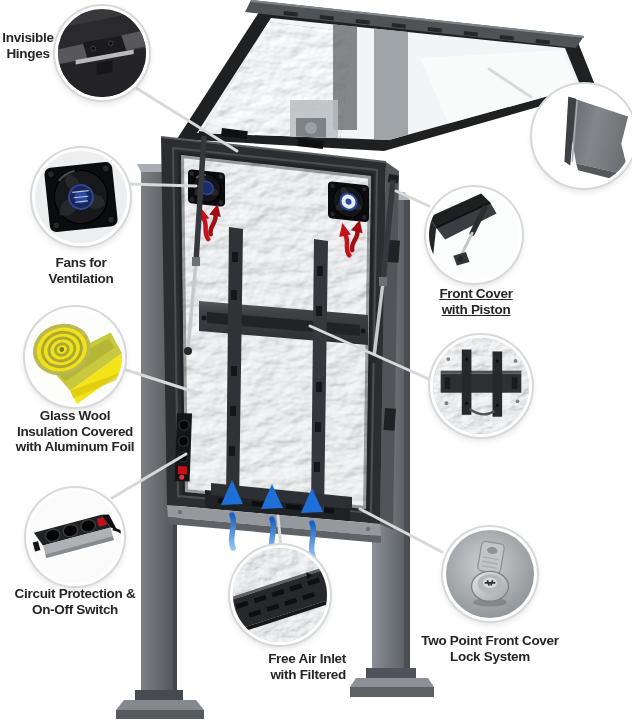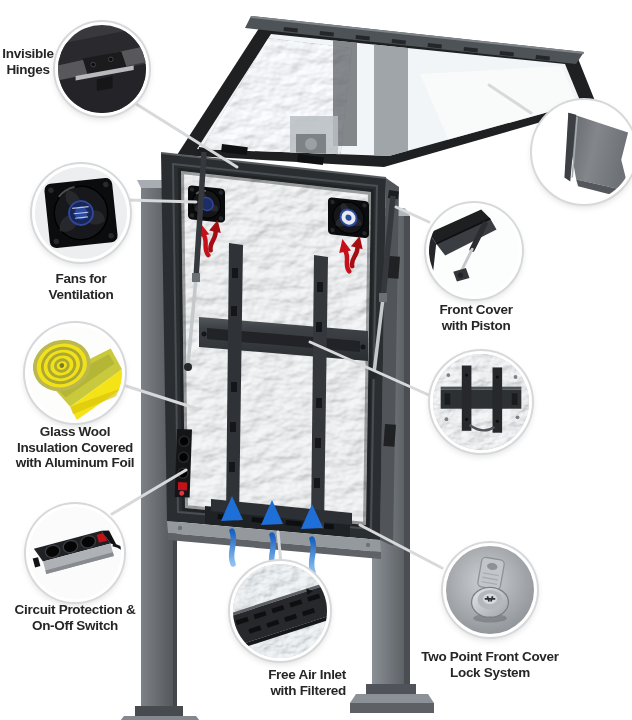--- a/index.html
+++ b/index.html
@@ -1,18 +1,18 @@
 <!DOCTYPE html>
 <html><head>
 <meta charset="utf-8">
 <style>
   html,body{margin:0;padding:0;background:#ffffff;}
   body{width:632px;height:720px;position:relative;overflow:hidden;
        font-family:"Liberation Sans",sans-serif;}
-  .stage{position:absolute;left:0;top:16px;width:632px;height:620px;}
+  .stage{position:absolute;left:0;top:0;width:632px;height:620px;}
   .main-illustration{position:absolute;left:0;top:0;}
   .callout-circle{
     position:absolute;border-radius:50%;box-sizing:border-box;
     border:3px solid #ffffff;
     box-shadow:0 0 0 2px #d6d8da, 0 3px 7px rgba(0,0,0,.14);
     overflow:hidden;background:#fff;
   }
   .callout-circle svg{display:block;width:100%;height:100%;}
   .callout-label{
     position:absolute;text-align:center;color:#262626;
@@ -440,21 +440,21 @@
   <div>Circuit Protection &amp;</div>
   <div>On-Off Switch</div>
 </div>
 
 <div class="callout-label" style="left:220px;top:651px;width:126px;text-align:right;">
   <div>Free Air Inlet</div>
   <div>with Filtered</div>
 </div>
 
 
-<div class="callout-label" style="left:424px;top:286px;width:104px;">
+<div class="callout-label" style="left:424px;top:286px;width:104px;text-decoration:underline;">
   <div>Front Cover</div>
   <div>with Piston</div>
 </div>
 
 
 <div class="callout-label" style="left:415px;top:633px;width:150px;">
   <div>Two Point Front Cover</div>
   <div>Lock System</div>
 </div>
 

